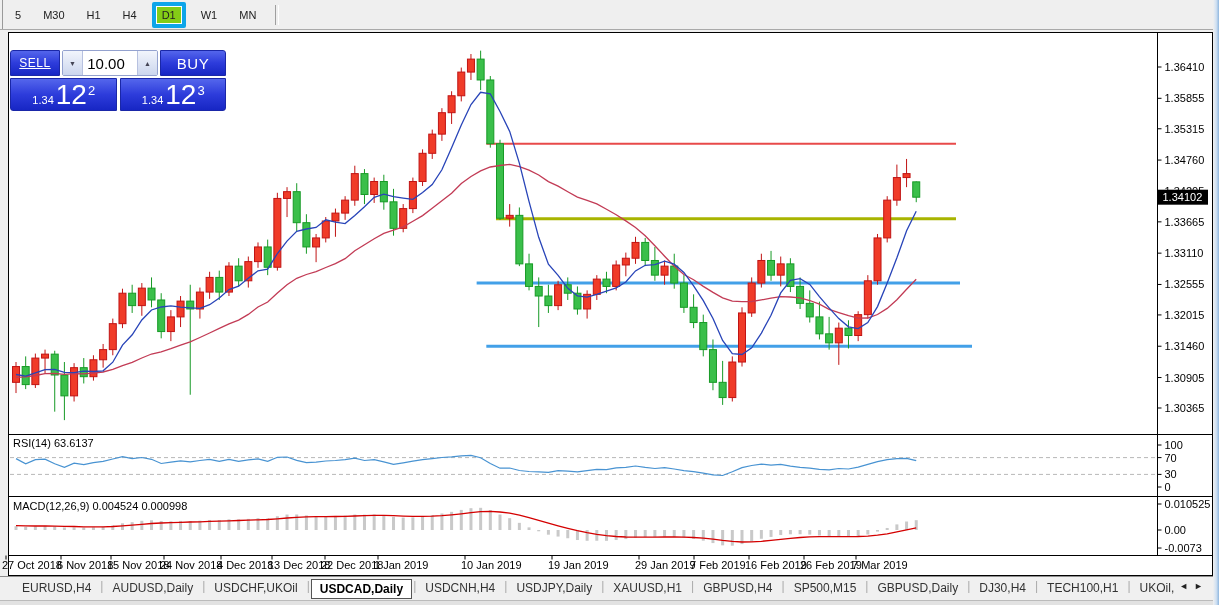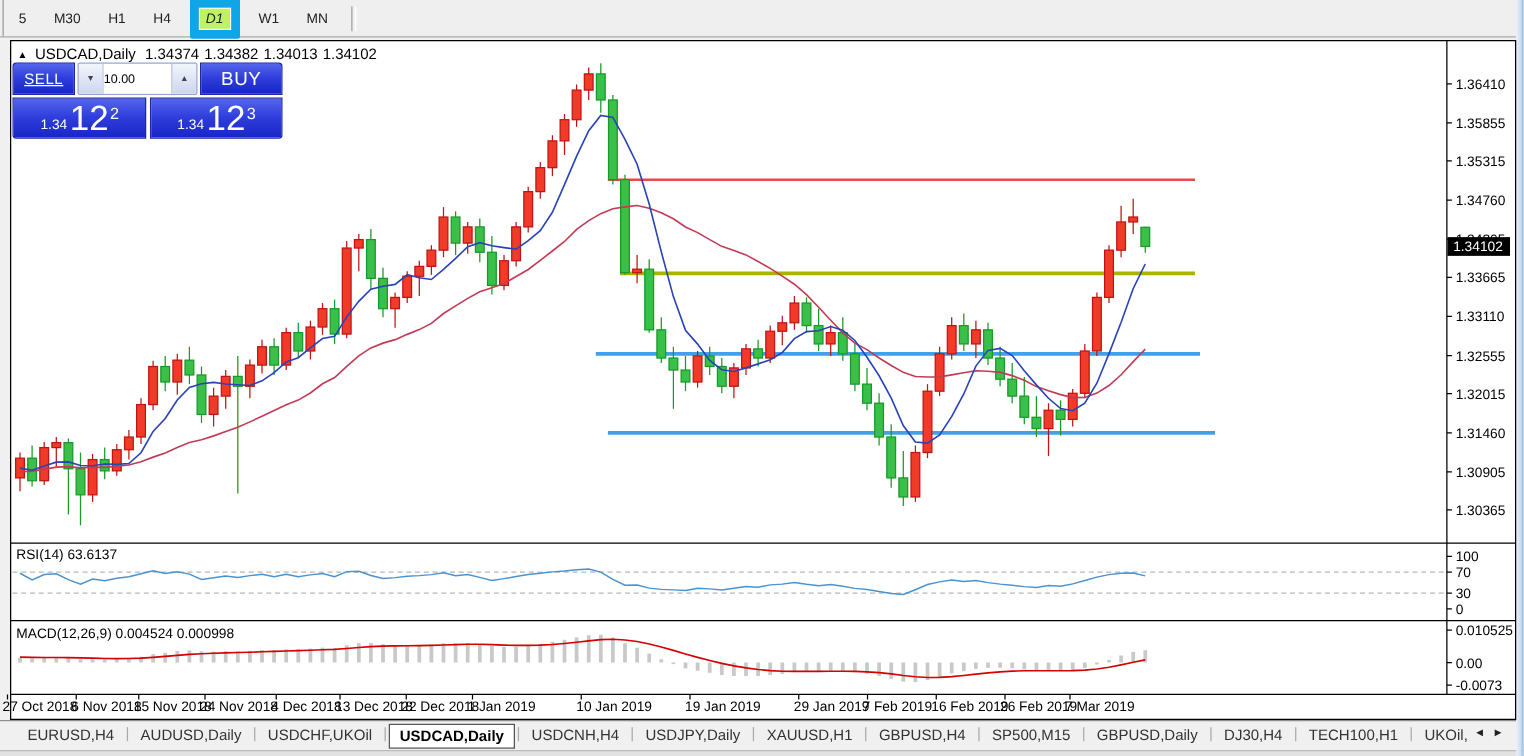--- a/index.html
+++ b/index.html
@@ -3,21 +3,21 @@
 <meta charset="utf-8">
 <style>
   html,body{margin:0;padding:0;background:#d8d8d8;font-family:"Liberation Sans",sans-serif;}
   #app{position:relative;width:1219px;height:605px;background:#f0f0f0;overflow:hidden;}
 
   
   .toolbar{position:absolute;left:0;top:0;width:1213px;height:29px;background:#efefef;
            border-bottom:1px solid #a9a9a9;display:flex;align-items:center;font-size:11px;color:#222;}
   .toolbar .lead{width:2px;height:29px;border-right:1px solid #9a9a9a;margin-right:1px;}
   .tf-btn{padding:3px 6px;margin:0 4px;border:1px solid transparent;border-radius:2px;cursor:default;}
-  .tf-btn.active{background:#bef264;border:7px solid #0ea5e9;box-shadow:inset 0 0 0 1px #fff;font-style:italic;}
+  .tf-btn.active{background:#84cc16;border:4px solid #0ea5e9;box-shadow:inset 0 0 0 1px #fff;}
   .tb-sep{width:2px;height:20px;border-left:1px solid #9f9f9f;border-right:1px solid #fff;margin:0 8px;}
 
   
   .right-strip{position:absolute;right:0;top:0;width:6px;height:605px;
                background:linear-gradient(to right,#f0f0f0 0%,#cfe0f2 55%,#8fb6de 100%);}
 
   
   .chart-header{position:absolute;left:14px;top:36px;font-size:12px;color:#000;z-index:5;white-space:nowrap;}
   .chart-header .tri{font-size:8px;position:relative;top:-1px;margin-right:6px;}
   .chart-header span{margin-right:4px;}
@@ -27,21 +27,21 @@
   .trade .row1{display:flex;height:26px;}
   .btn-blue{background:linear-gradient(180deg,#5466ec 0%,#2d3cdb 50%,#1726c4 100%);
             border:1px solid #1a27a8;color:#fff;display:flex;align-items:center;justify-content:center;}
   .sell-btn{width:48px;border-radius:3px 0 0 0;font-size:12px;letter-spacing:.5px;text-decoration:underline;}
   .buy-btn{flex:0 0 64px;border-radius:0 3px 0 0;font-size:15px;letter-spacing:.5px;}
   .spin{flex:1;display:flex;background:#fff;border:1px solid #94a2cf;margin:0 2px;border-radius:2px;overflow:hidden;}
   .spin-btn{width:19px;display:flex;align-items:center;justify-content:center;font-size:7px;color:#445;
             background:linear-gradient(180deg,#f2f5fc,#ccd6ee);}
   .spin-btn.dn{border-right:1px solid #b7c1e0;}
   .spin-btn.up{border-left:1px solid #b7c1e0;}
-  .vol{flex:1;border:0;outline:none;text-align:left;padding:0 8px 0 0;font-size:10px;color:#000;min-width:0;
+  .vol{flex:1;border:0;outline:none;text-align:center;padding:0 8px 0 0;font-size:15px;color:#000;min-width:0;
        font-family:"Liberation Sans",sans-serif;}
   .trade .row2{display:flex;gap:3px;margin-top:2px;height:33px;}
   .price-box{flex:1;align-items:baseline;justify-content:center;display:flex;color:#fff;}
   .price-box.sell{border-radius:0 0 0 3px;}
   .price-box.buy{border-radius:0 0 3px 0;}
   .p-prefix{font-size:11px;align-self:flex-end;margin:0 2px 4px 0;}
   .p-big{font-size:28px;line-height:31px;}
   .p-sup{font-size:13px;position:relative;top:-9px;left:1px;}
 
   
@@ -455,24 +455,20 @@
         <text x="690" y="569">7 Feb 2019</text>
         <line x1="749" y1="555.5" x2="749" y2="559.5" stroke="#000"></line>
         <text x="745" y="569">16 Feb 2019</text>
         <line x1="804" y1="555.5" x2="804" y2="559.5" stroke="#000"></line>
         <text x="800" y="569">26 Feb 2019</text>
         <line x1="856" y1="555.5" x2="856" y2="559.5" stroke="#000"></line>
         <text x="852" y="569">7 Mar 2019</text>
       </g>
     </svg>
 
-  <div class="chart-header">
-    <span class="tri">▲</span><span>USDCAD,Daily</span>
-    <span>1.34374</span><span>1.34382</span><span>1.34013</span><span>1.34102</span>
-  </div>
 
   <div class="trade">
     <div class="row1">
       <div class="btn-blue sell-btn">SELL</div>
       <div class="spin">
         <div class="spin-btn dn">▼</div>
         <input class="vol" value="10.00" style="">
         <div class="spin-btn up">▲</div>
       </div>
       <div class="btn-blue buy-btn">BUY</div>

